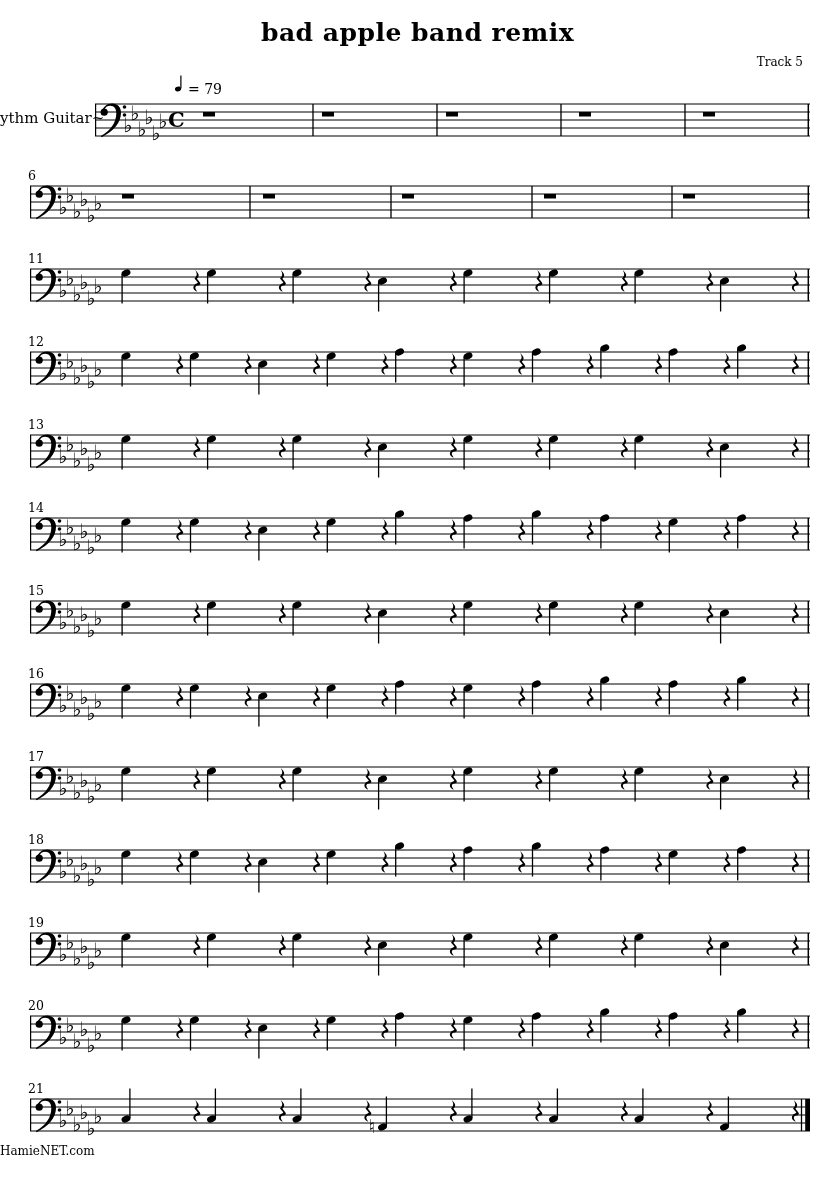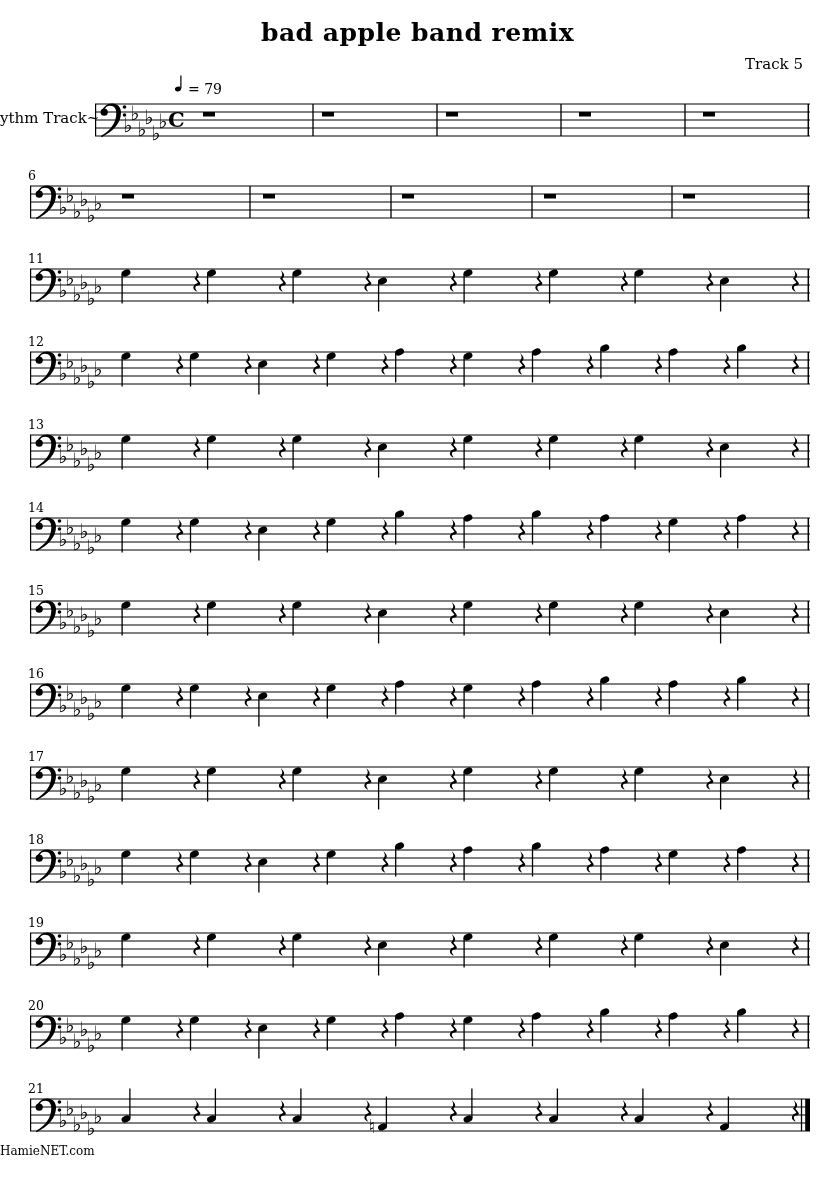--- a/index.html
+++ b/index.html
@@ -1,33 +1,33 @@
 <!DOCTYPE html>
 <html><head>
 <meta charset="utf-8">
 <style>
   html,body{margin:0;padding:0;background:#888;}
   .page{position:relative;width:835px;height:1181px;background:#ffffff;overflow:hidden;
         font-family:"DejaVu Serif",serif;color:#000;text-decoration:underline;}
   .title{position:absolute;top:18px;left:0;right:0;text-align:center;
          font-size:25px;font-weight:bold;letter-spacing:.5px;}
-  .track{position:absolute;top:55px;right:32px;font-size:15px;margin-left:36px;}
+  .track{position:absolute;top:55px;right:32px;font-size:12px;margin-left:36px;}
   .instrument{position:absolute;top:109px;left:0;font-size:15px;white-space:nowrap;}
   .footer{position:absolute;top:1144px;left:0;right:0;text-align:left;font-size:12px;}
   svg{position:absolute;top:0;left:0;}
   svg text{font-family:"DejaVu Serif",serif;fill:#000;}
   svg text.music{font-family:"DejaVu Sans",sans-serif;}
 </style>
 </head>
 <body>
 
 <div class="page">
   <div class="title">bad apple band remix</div>
   <div class="track">Track 5</div>
-  <div class="instrument">ythm Track~</div>
+  <div class="instrument">ythm Guitar~</div>
   <svg id="score-svg" width="835" height="1181">
       <g>
         <line x1="95" y1="104" x2="810" y2="104" stroke="#000000" stroke-width="1"></line>
         <line x1="95" y1="112" x2="810" y2="112" stroke="#000000" stroke-width="1"></line>
         <line x1="95" y1="120" x2="810" y2="120" stroke="#000000" stroke-width="1"></line>
         <line x1="95" y1="128" x2="810" y2="128" stroke="#000000" stroke-width="1"></line>
         <line x1="95" y1="136" x2="810" y2="136" stroke="#000000" stroke-width="1"></line>
         <line x1="95.6" y1="104" x2="95.6" y2="136" stroke="#000000" stroke-width="1.2"></line>
         <line x1="808.3" y1="104" x2="808.3" y2="136" stroke="#000000" stroke-width="1.5"></line>
         <g transform="translate(99 103)">

